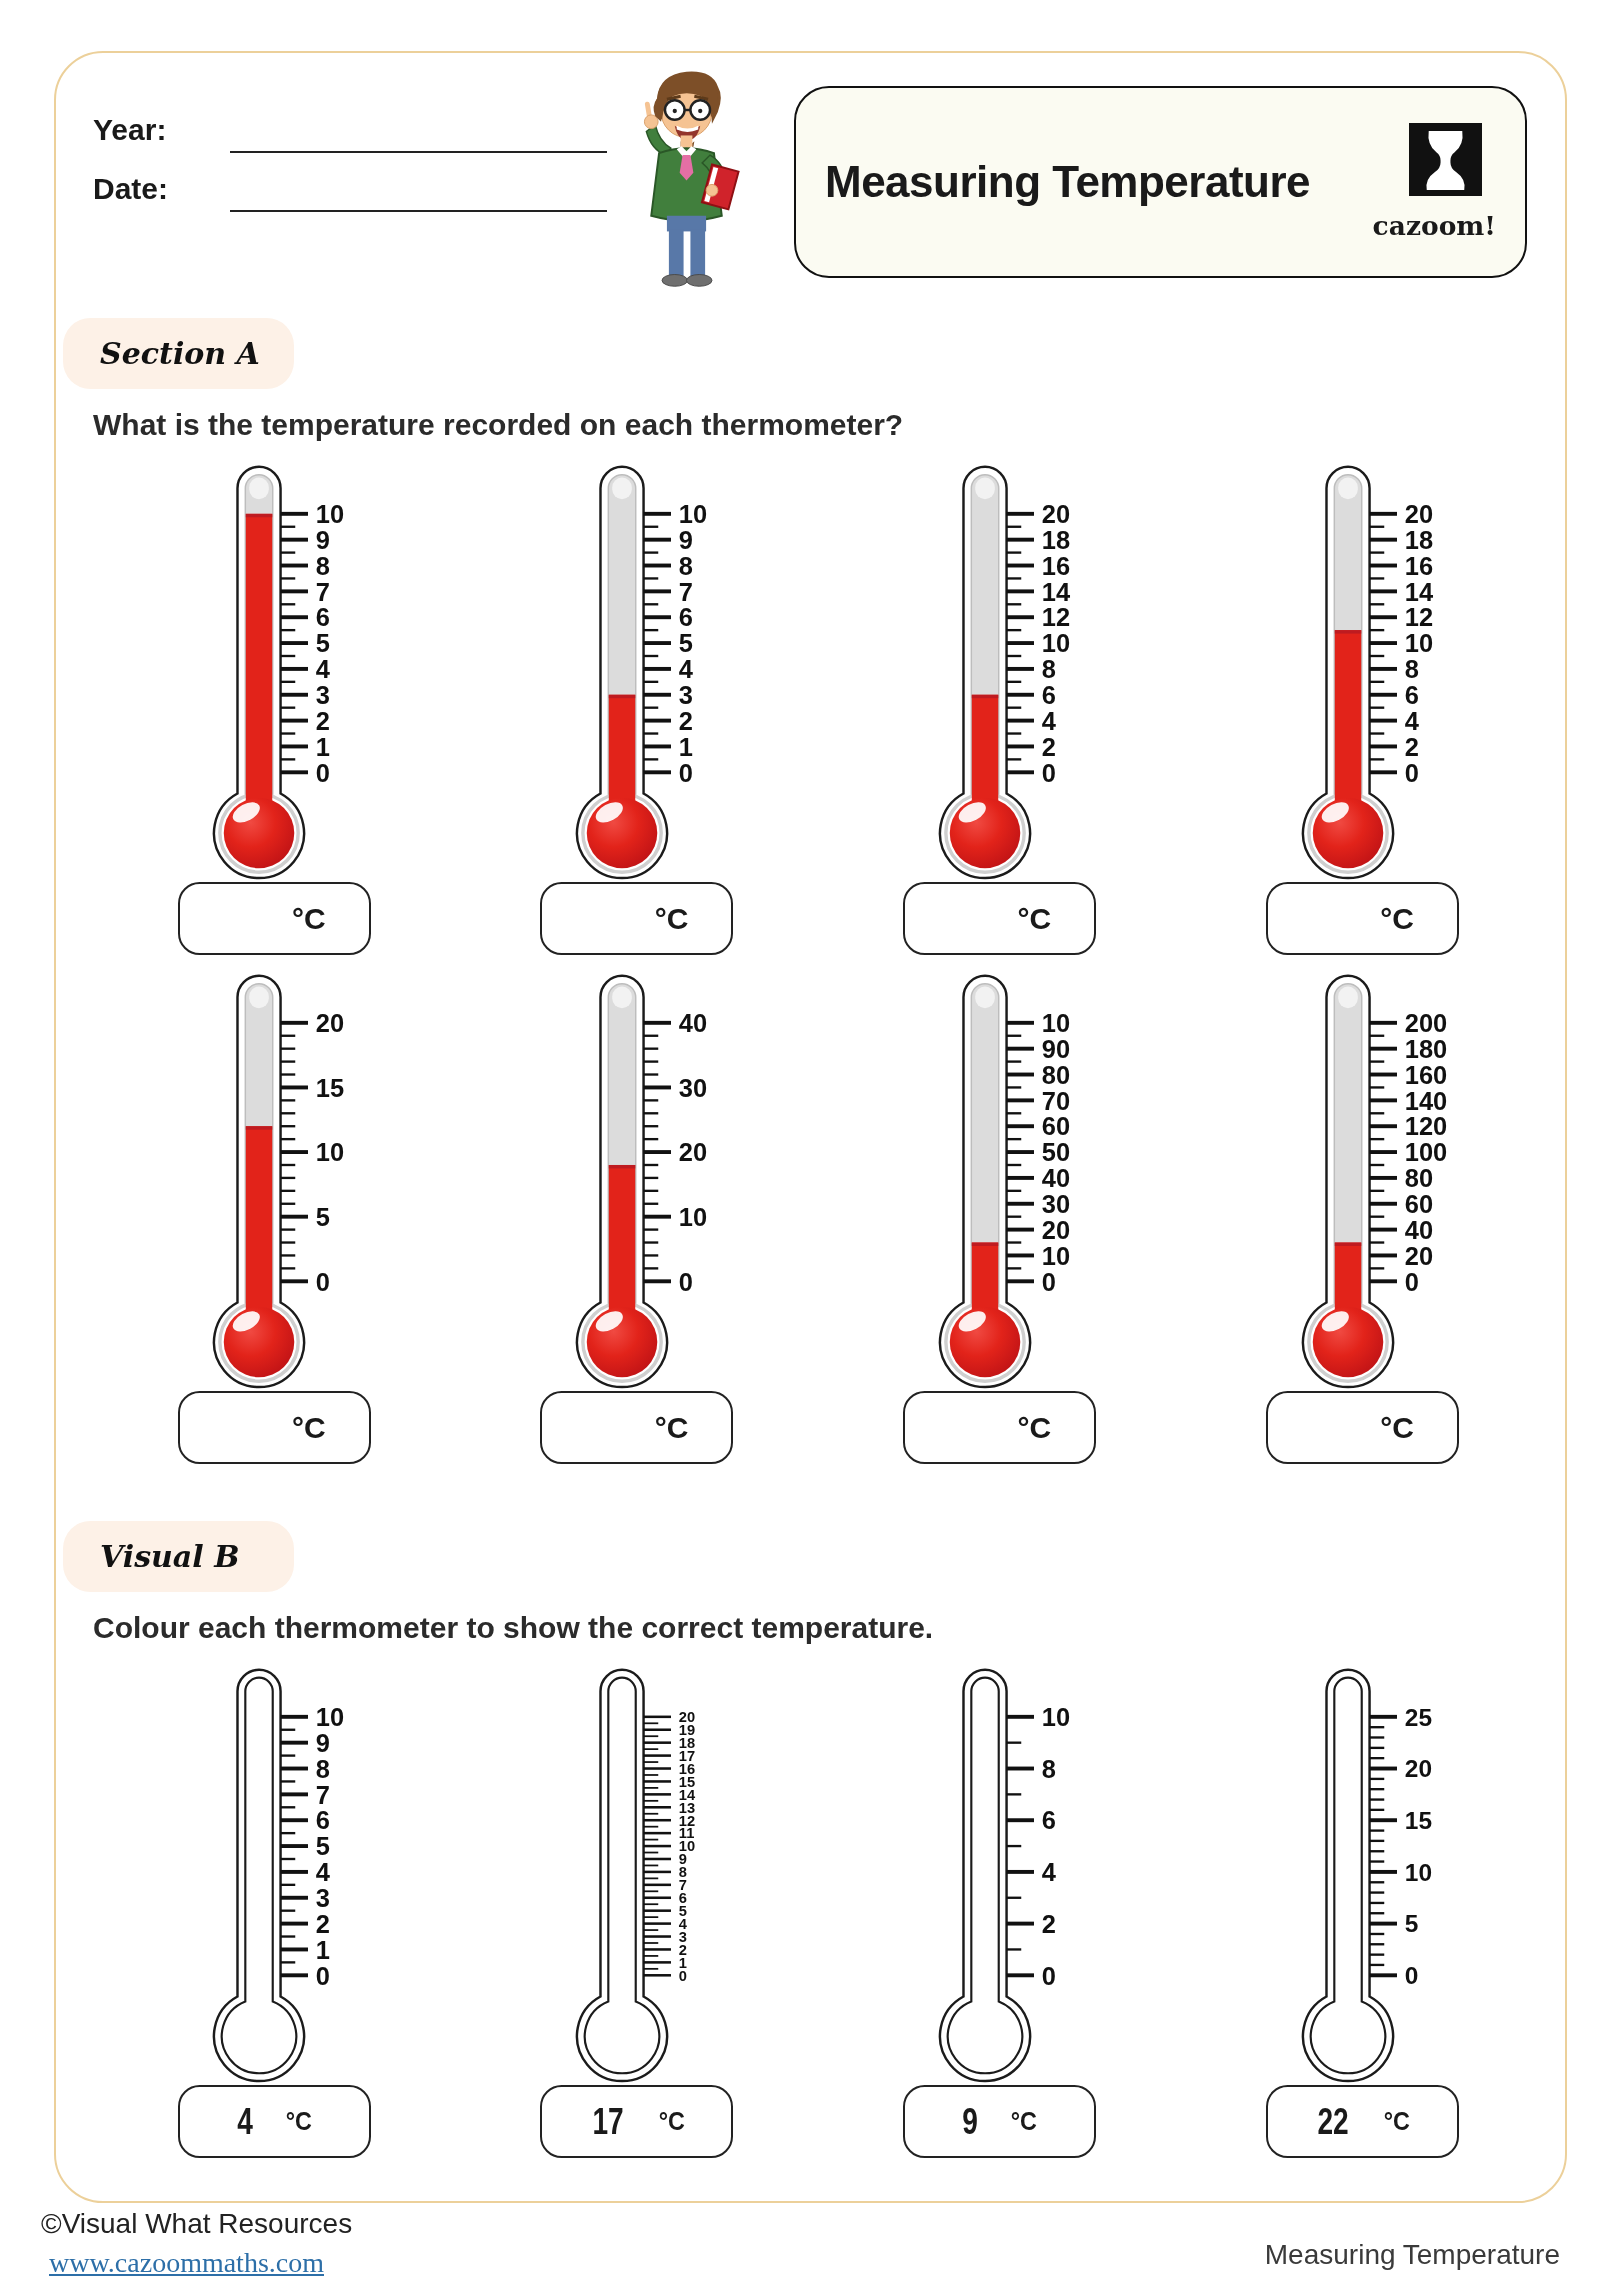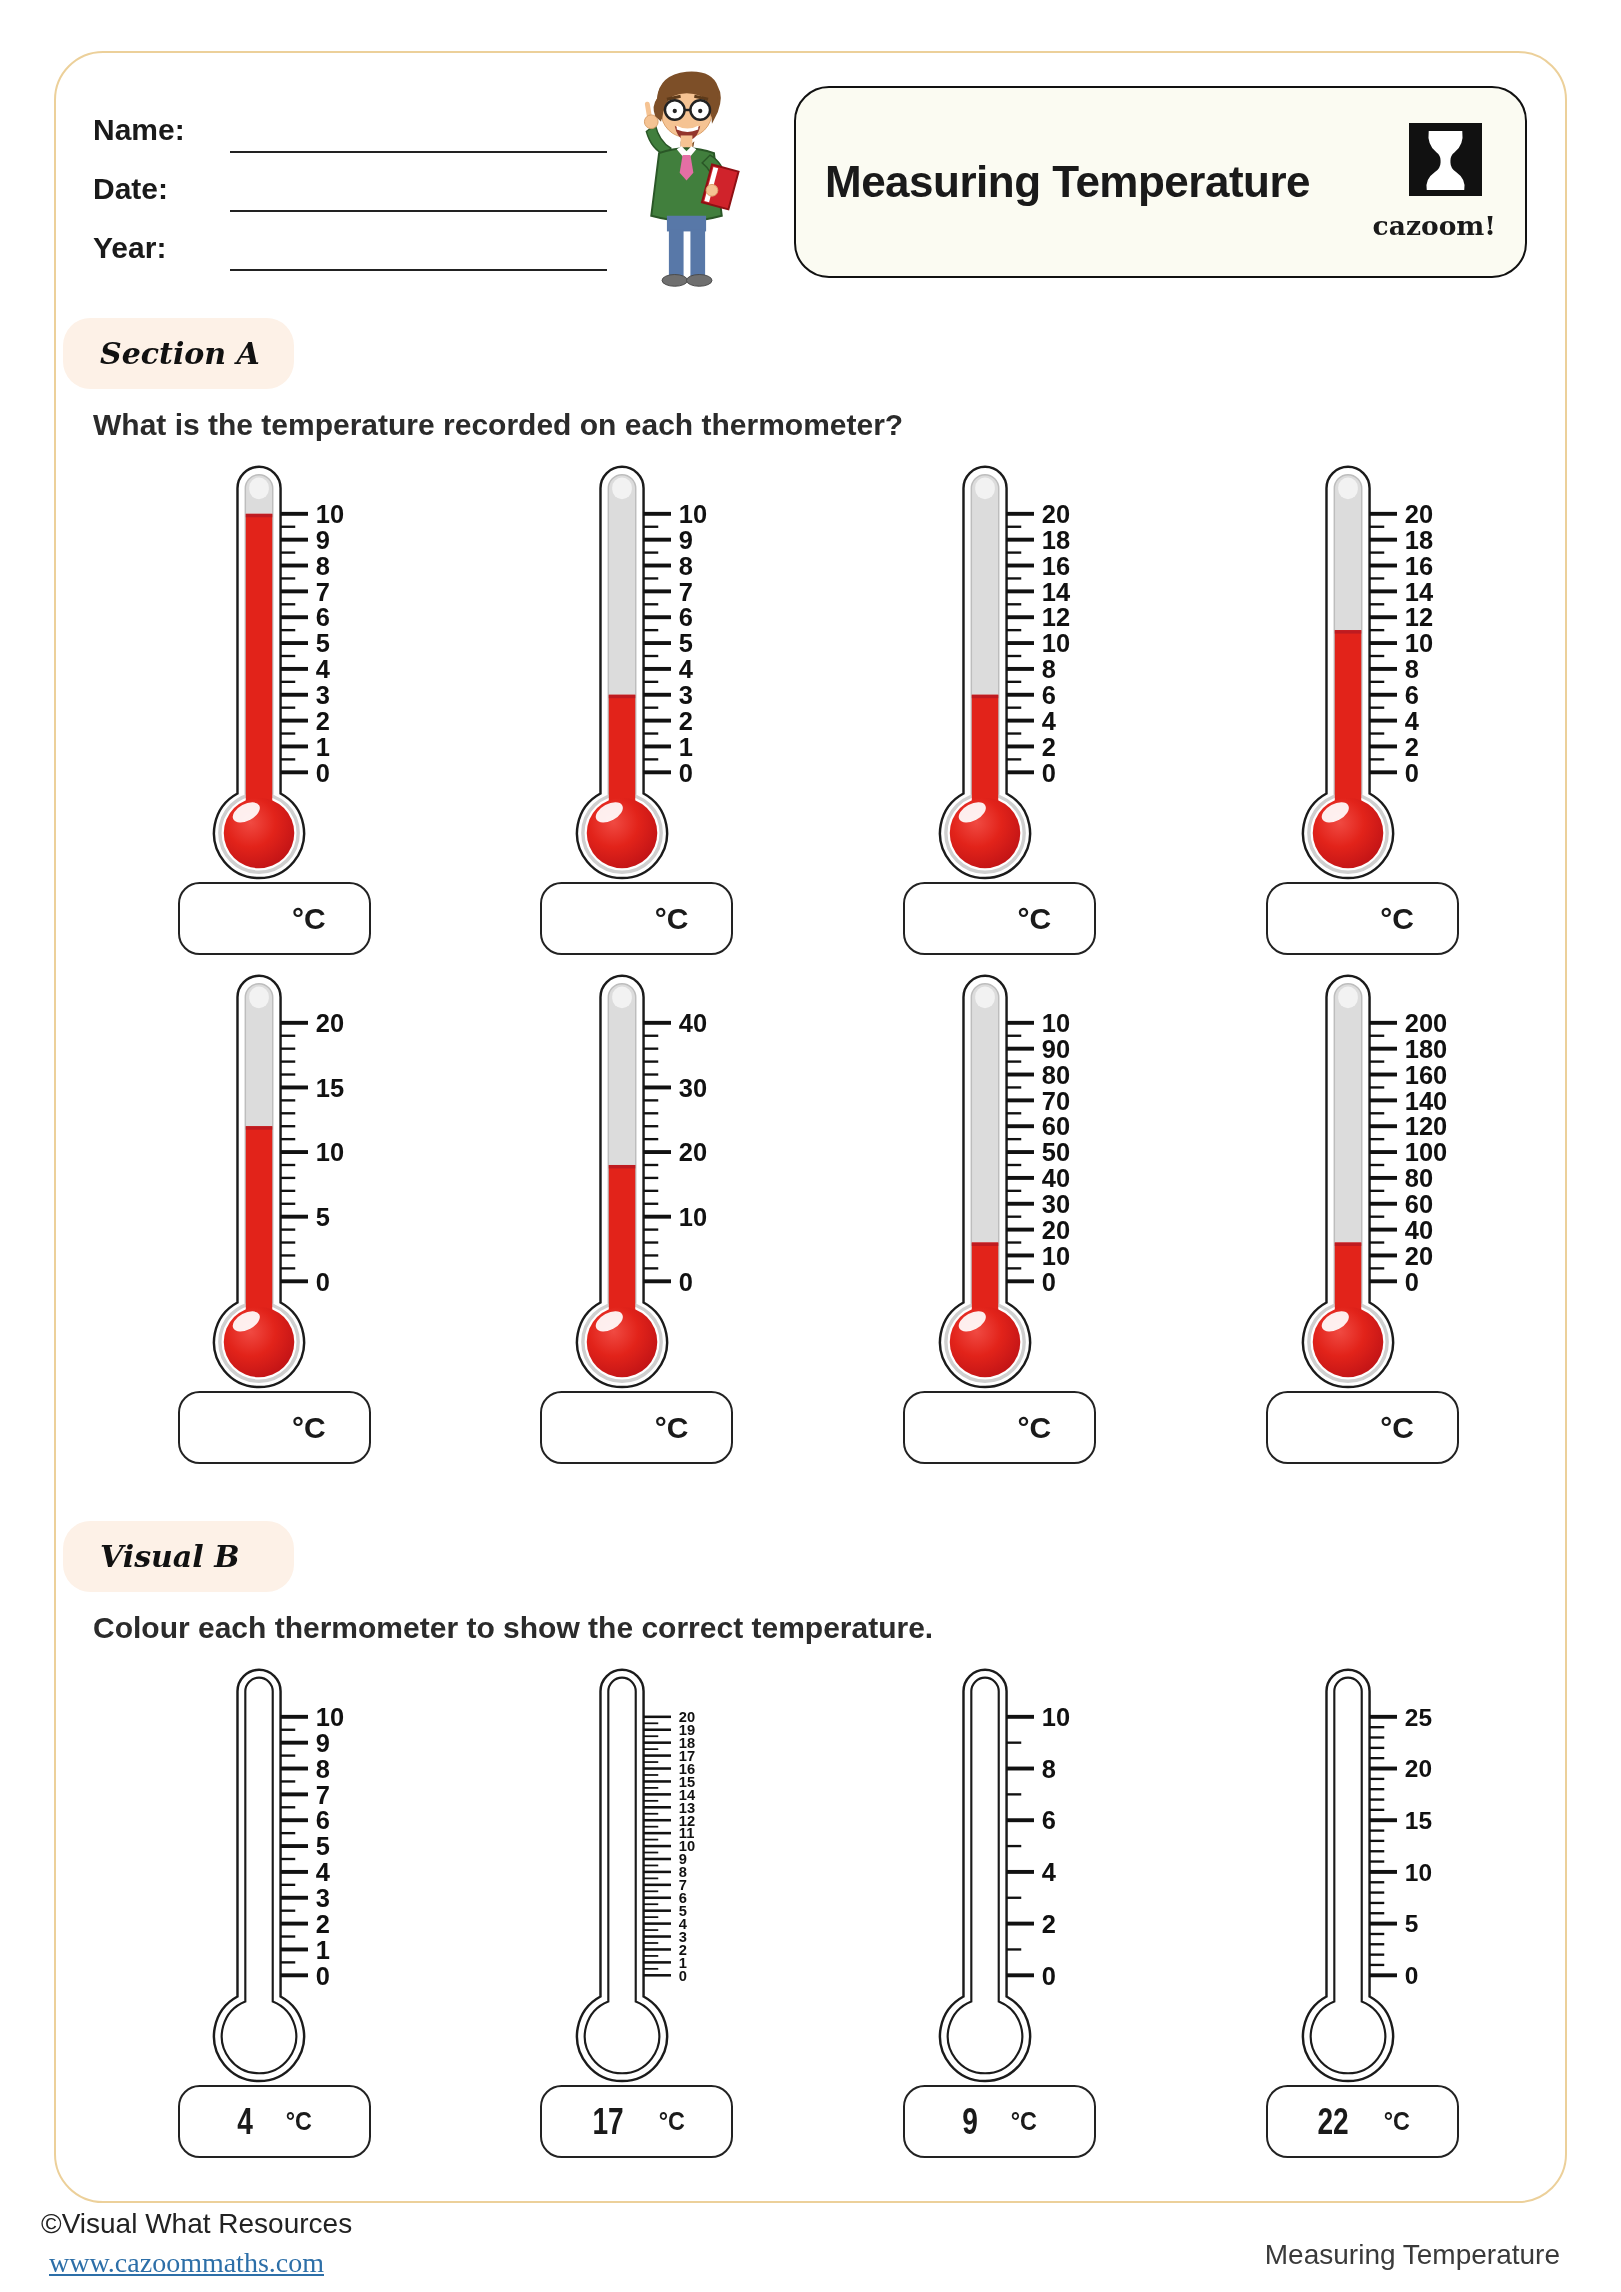--- a/index.html
+++ b/index.html
@@ -53,29 +53,25 @@
         <stop offset="45%" stop-color="#e2231a"></stop>
         <stop offset="100%" stop-color="#ba1015"></stop>
       </radialGradient>
     </defs>
   </svg>
 
   <div class="frame"></div>
 
   <div class="fields">
     <div class="frow">
-      <span class="flabel">Name:</span>
+      <span class="flabel">Year:</span>
       <span class="fline"></span>
     </div>
     <div class="frow">
       <span class="flabel">Date:</span>
-      <span class="fline"></span>
-    </div>
-    <div class="frow">
-      <span class="flabel">Year:</span>
       <span class="fline"></span>
     </div>
   </div>
 
   <svg class="teacher" width="142" height="235" viewBox="0 0 145 240">
     <path d="M50 94 Q36 88 31 70 L40 63 Q44 80 56 87 Z" fill="#417f3d" stroke="#2a5727" stroke-width="1.5"></path>
     <line x1="34" y1="54" x2="32" y2="42" stroke="#f5c393" stroke-width="5" stroke-linecap="round"></line>
     <circle cx="36" cy="60" r="7" fill="#f5c393" stroke="#d9a06b"></circle>
     <path d="M42 36 Q44 12 72 9 Q98 7 104 24 Q110 34 104 50 L98 62 Q97 42 88 36 Q72 30 58 36 Q48 42 46 60 L40 54 Q36 44 42 36 Z" fill="#7d4f28"></path>
     <circle cx="72" cy="50" r="26" fill="#f5c393" stroke="#d9a06b"></circle>

